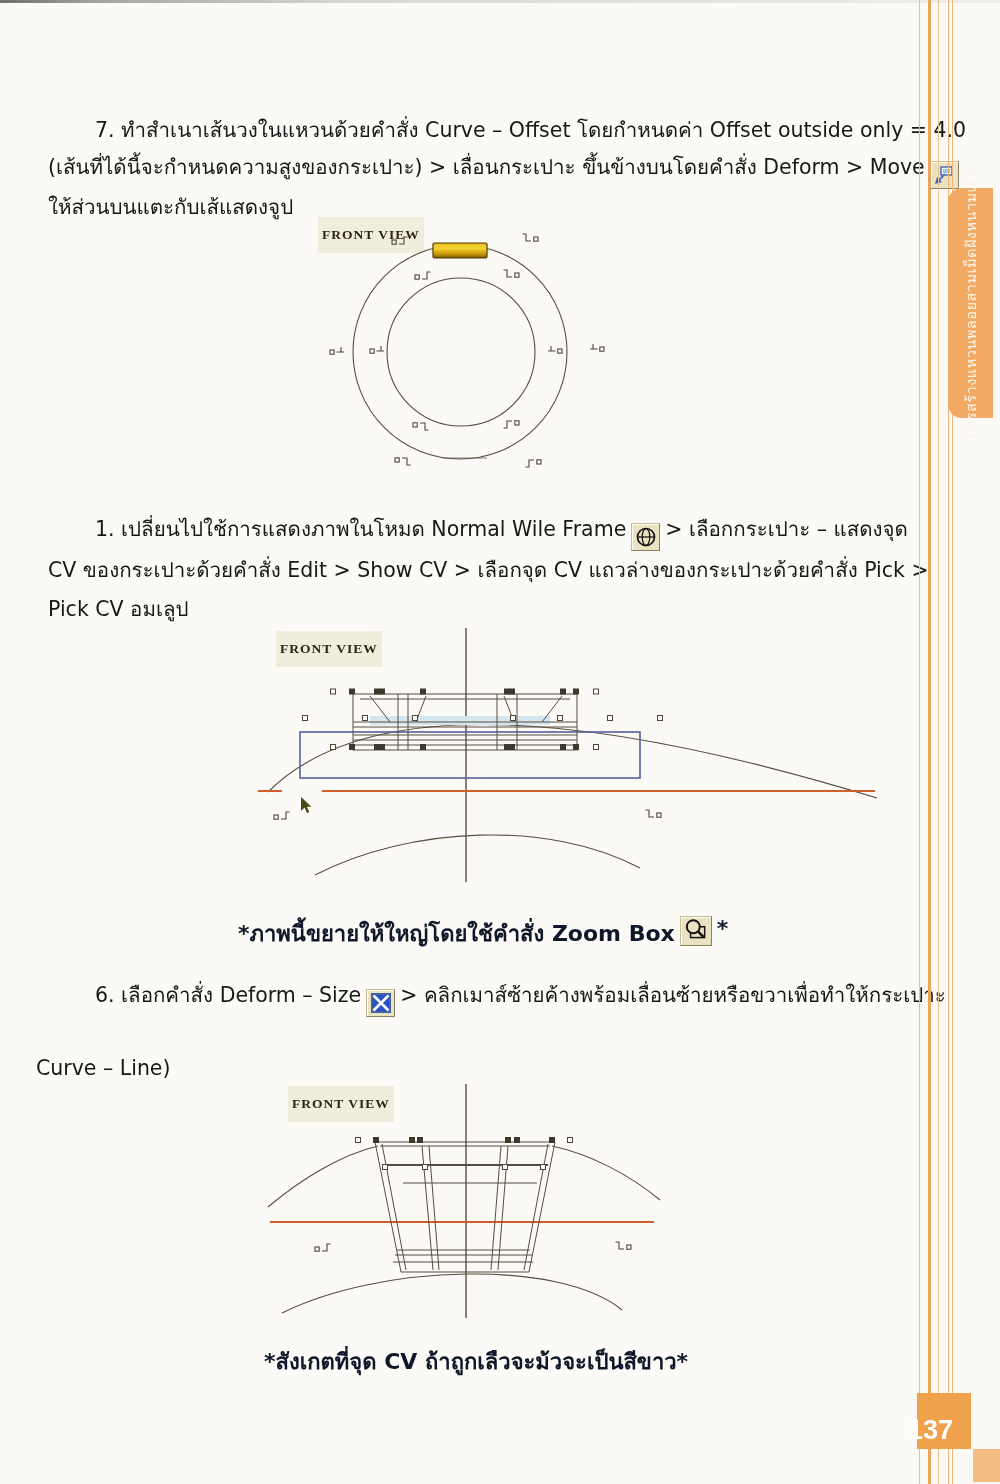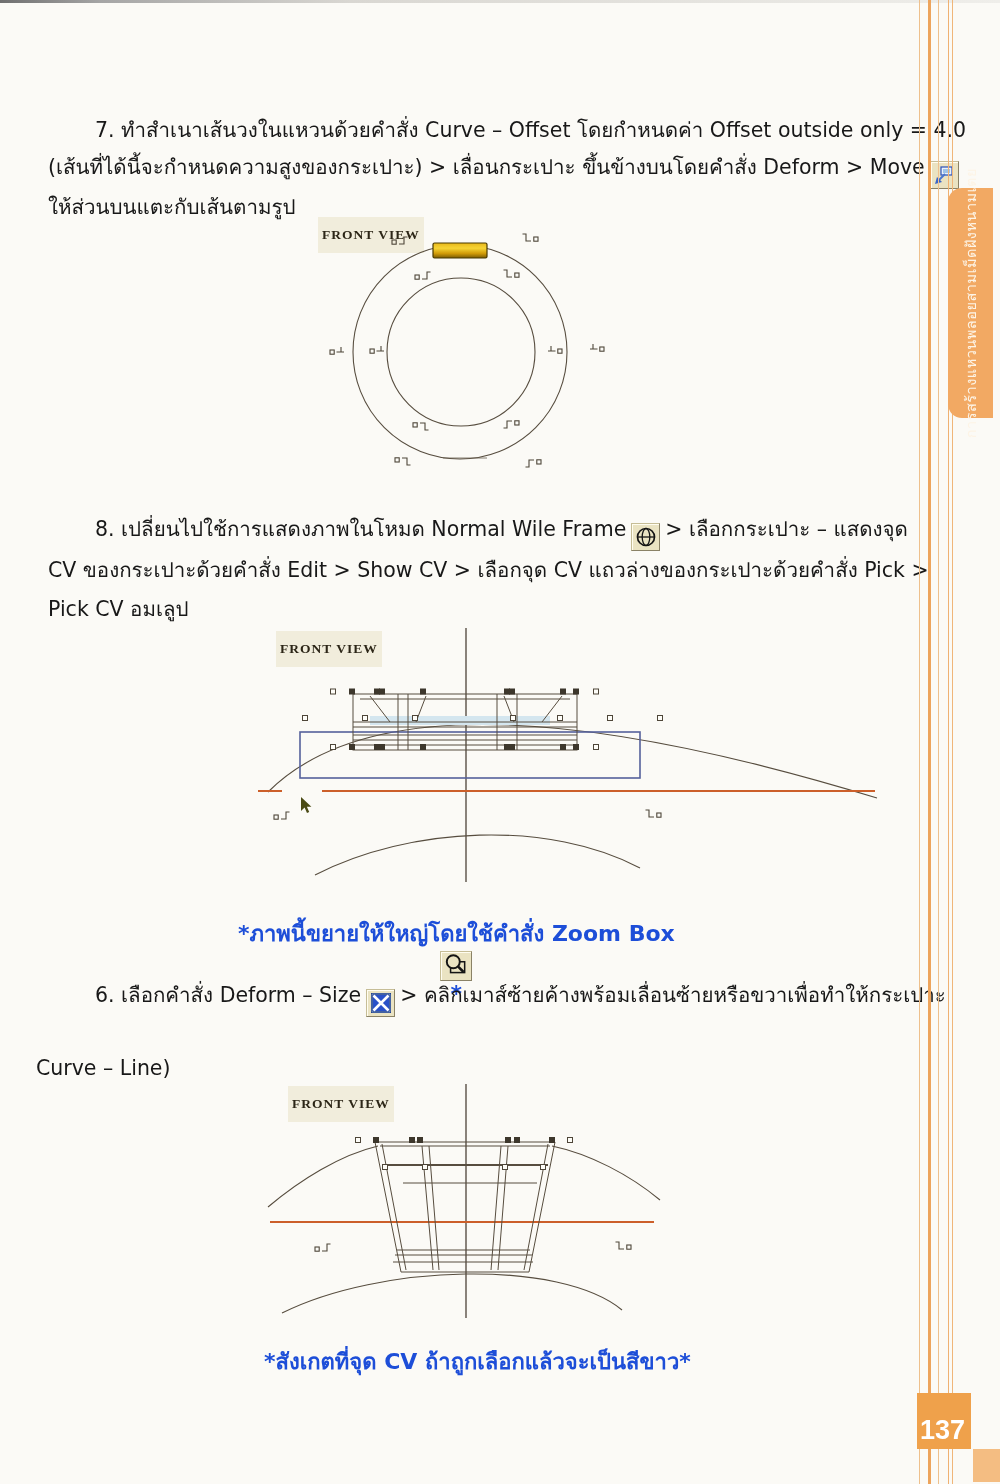--- a/index.html
+++ b/index.html
@@ -22,27 +22,27 @@
     position:absolute;left:948px;top:188px;width:45px;height:230px;
     background:#f2a963;border-radius:14px 0 0 14px;
     display:flex;align-items:center;justify-content:center;
   }
   .chapter-tab .tab-text{
     writing-mode:vertical-rl;transform:rotate(180deg);
     color:#fdf4e6;font-size:14.5px;letter-spacing:.5px;white-space:nowrap;
   }
   
   .pagenum-box{position:absolute;left:917px;top:1393px;width:54px;height:56px;background:#efa14b;}
-  .pagenum-box .num{position:absolute;right:6px;bottom:3px;color:#fff;
+  .pagenum-box .num{position:absolute;right:18px;bottom:3px;color:#fff;
     font-weight:bold;font-size:27px;font-family:"Liberation Sans",sans-serif;}
   .corner-square{position:absolute;left:973px;top:1449px;width:27px;height:33px;background:#f4bd82;}
   
   .line{position:absolute;font-size:20.5px;white-space:nowrap;color:#181818;}
-  .caption{position:absolute;font-size:22px;font-weight:bold;white-space:nowrap;color:#1d4ed8;
-    display:flex;align-items:center;flex-direction:column;}
+  .caption{position:absolute;font-size:22px;font-weight:bold;white-space:nowrap;color:#0f172a;
+    display:flex;}
   
   .fig-label{
     position:absolute;font-family:"Liberation Serif",serif;font-weight:bold;
     font-size:13.5px;letter-spacing:1px;color:#2c2617;
     background:rgba(233,225,198,.55);padding:10px 4px;
   }
   
   .tool-btn{
     display:inline-block;width:27px;height:26px;background:#eae3c2;
     border:1px solid #c6bd96;border-right-color:#8a8266;border-bottom-color:#8a8266;
@@ -83,21 +83,21 @@
 
   <div class="line" style="left:95px;top:113px">7. ทำสำเนาเส้นวงในแหวนด้วยคำสั่ง Curve – Offset โดยกำหนดค่า Offset outside only = 4.0</div>
   <div class="line" style="left:48px;top:150px">
     <span>(เส้นที่ได้นี้จะกำหนดความสูงของกระเปาะ) &gt; เลื่อนกระเปาะ ขึ้นข้างบนโดยคำสั่ง Deform &gt; Move</span><span class="tool-btn"><svg width="24" height="24" viewBox="0 0 24 24">
       <rect x="9" y="4" width="11" height="8" fill="#eaf2fa" stroke="#2a50b8" stroke-width="1.2"></rect>
       <rect x="11" y="6" width="7" height="4" fill="#9ec3e8"></rect>
       <line x1="5" y1="19" x2="13" y2="11" stroke="#4a76d0" stroke-width="2"></line>
       <polygon points="3,21 10,19 5,14" fill="#3a66c8"></polygon>
     </svg></span>
   </div>
-  <div class="line" style="left:48px;top:190px">ให้ส่วนบนแตะกับเส้นตามรูป</div>
+  <div class="line" style="left:48px;top:190px">ให้ส่วนบนแตะกับเส้แสดงจูป</div>
 
   <div class="fig-label" style="left:318px;top:217px">FRONT VIEW</div>
   <svg class="figure" style="left:295px;top:222px" width="320" height="260" viewBox="0 0 320 260">
     <circle cx="165" cy="130" r="107" fill="none" stroke="#574d3f" stroke-width="1.1"></circle>
     <circle cx="166" cy="130" r="74" fill="none" stroke="#574d3f" stroke-width="1.1"></circle>
     <rect x="138" y="21" width="54" height="15" rx="1.5" fill="url(#gold)" stroke="#4a3a00" stroke-width="1.2"></rect>
     <line x1="148" y1="236" x2="192" y2="236" stroke="#6a6052" stroke-width="0.8"></line>
     <use href="#mk" transform="translate(97,11)"></use>
     <use href="#mk" transform="translate(243,8) scale(-1,1)"></use>
     <use href="#mk" transform="translate(120,46)"></use>
@@ -106,21 +106,21 @@
     <use href="#mkb" transform="translate(75,123)"></use>
     <use href="#mkb" transform="translate(267,123) scale(-1,1)"></use>
     <use href="#mkb" transform="translate(309,121) scale(-1,1)"></use>
     <use href="#mk" transform="translate(118,212) scale(1,-1)"></use>
     <use href="#mk" transform="translate(100,247) scale(1,-1)"></use>
     <use href="#mk" transform="translate(224,210) scale(-1,-1)"></use>
     <use href="#mk" transform="translate(246,249) scale(-1,-1)"></use>
   </svg>
 
   <div class="line" style="left:95px;top:512px">
-    <span>8. เปลี่ยนไปใช้การแสดงภาพในโหมด Normal Wile Frame</span><span class="tool-btn"><svg width="24" height="24" viewBox="0 0 24 24" fill="none" stroke="#141414">
+    <span>1. เปลี่ยนไปใช้การแสดงภาพในโหมด Normal Wile Frame</span><span class="tool-btn"><svg width="24" height="24" viewBox="0 0 24 24" fill="none" stroke="#141414">
       <circle cx="12" cy="12" r="8.5" stroke-width="1.7"></circle>
       <ellipse cx="12" cy="12" rx="3.8" ry="8.5" stroke-width="1.3"></ellipse>
       <line x1="3.5" y1="12" x2="20.5" y2="12" stroke-width="1.3"></line>
     </svg></span><span>&gt; เลือกกระเปาะ – แสดงจุด</span>
   </div>
   <div class="line" style="left:48px;top:553px">CV ของกระเปาะด้วยคำสั่ง Edit &gt; Show CV &gt; เลือกจุด CV แถวล่างของกระเปาะด้วยคำสั่ง Pick &gt;</div>
   <div class="line" style="left:48px;top:592px">Pick CV อมเลูป</div>
 
   <svg class="figure" style="left:230px;top:620px" width="680" height="285" viewBox="0 0 680 285">
     <line x1="236" y1="8" x2="236" y2="262" stroke="#4c4338" stroke-width="1.3"></line>
@@ -234,21 +234,21 @@
         <use href="#sqh" x="192.5" y="84.5"></use>
       <use href="#sqh" x="272.5" y="84.5"></use>
         <use href="#sqh" x="310.5" y="84.5"></use>
     </g>
     <use href="#mk" transform="translate(85,160)"></use>
     <use href="#mk" transform="translate(401,158) scale(-1,1)"></use>
   </svg>
   <div class="fig-label" style="left:288px;top:1086px">FRONT VIEW</div>
 
   <div class="caption" style="left:264px;top:1344px">
-    <span>*สังเกตที่จุด CV ถ้าถูกเลือกแล้วจะเป็นสีขาว*</span>
+    <span>*สังเกตที่จุด CV ถ้าถูกเลืวจะม้วจะเป็นสีขาว*</span>
   </div>
 
   <div class="rail r1"></div>
   <div class="rail r2"></div>
   <div class="rail r3"></div>
   <div class="rail r4"></div>
   <div class="rail r5"></div>
 
   <div class="chapter-tab">
     <div class="tab-text">การสร้างแหวนพลอยสามเม็ดฝังหนามเตย</div>

